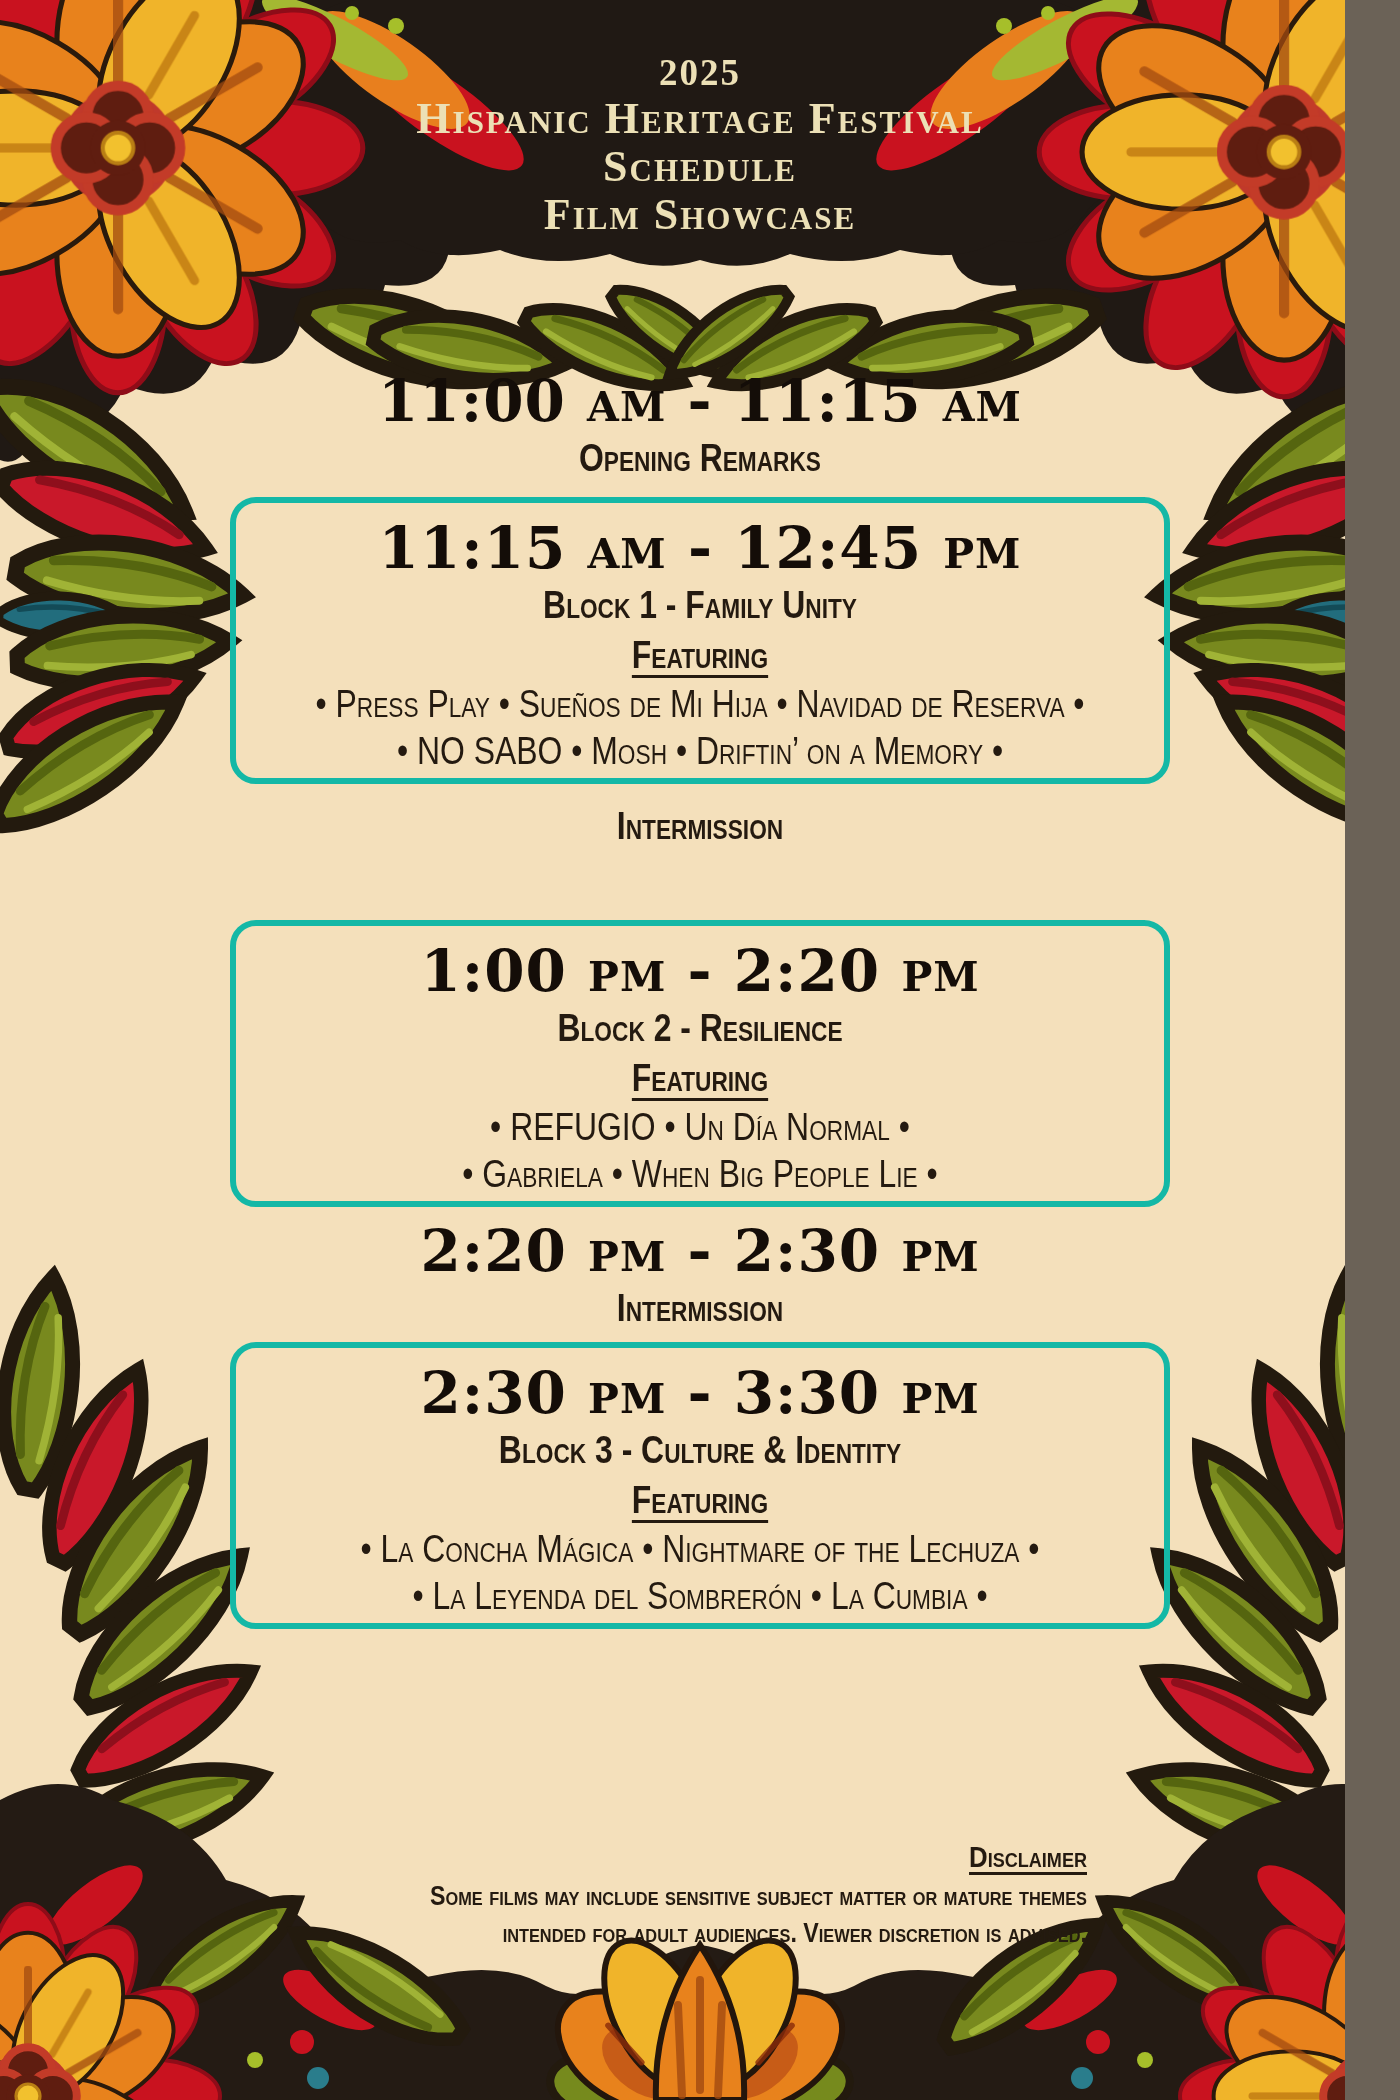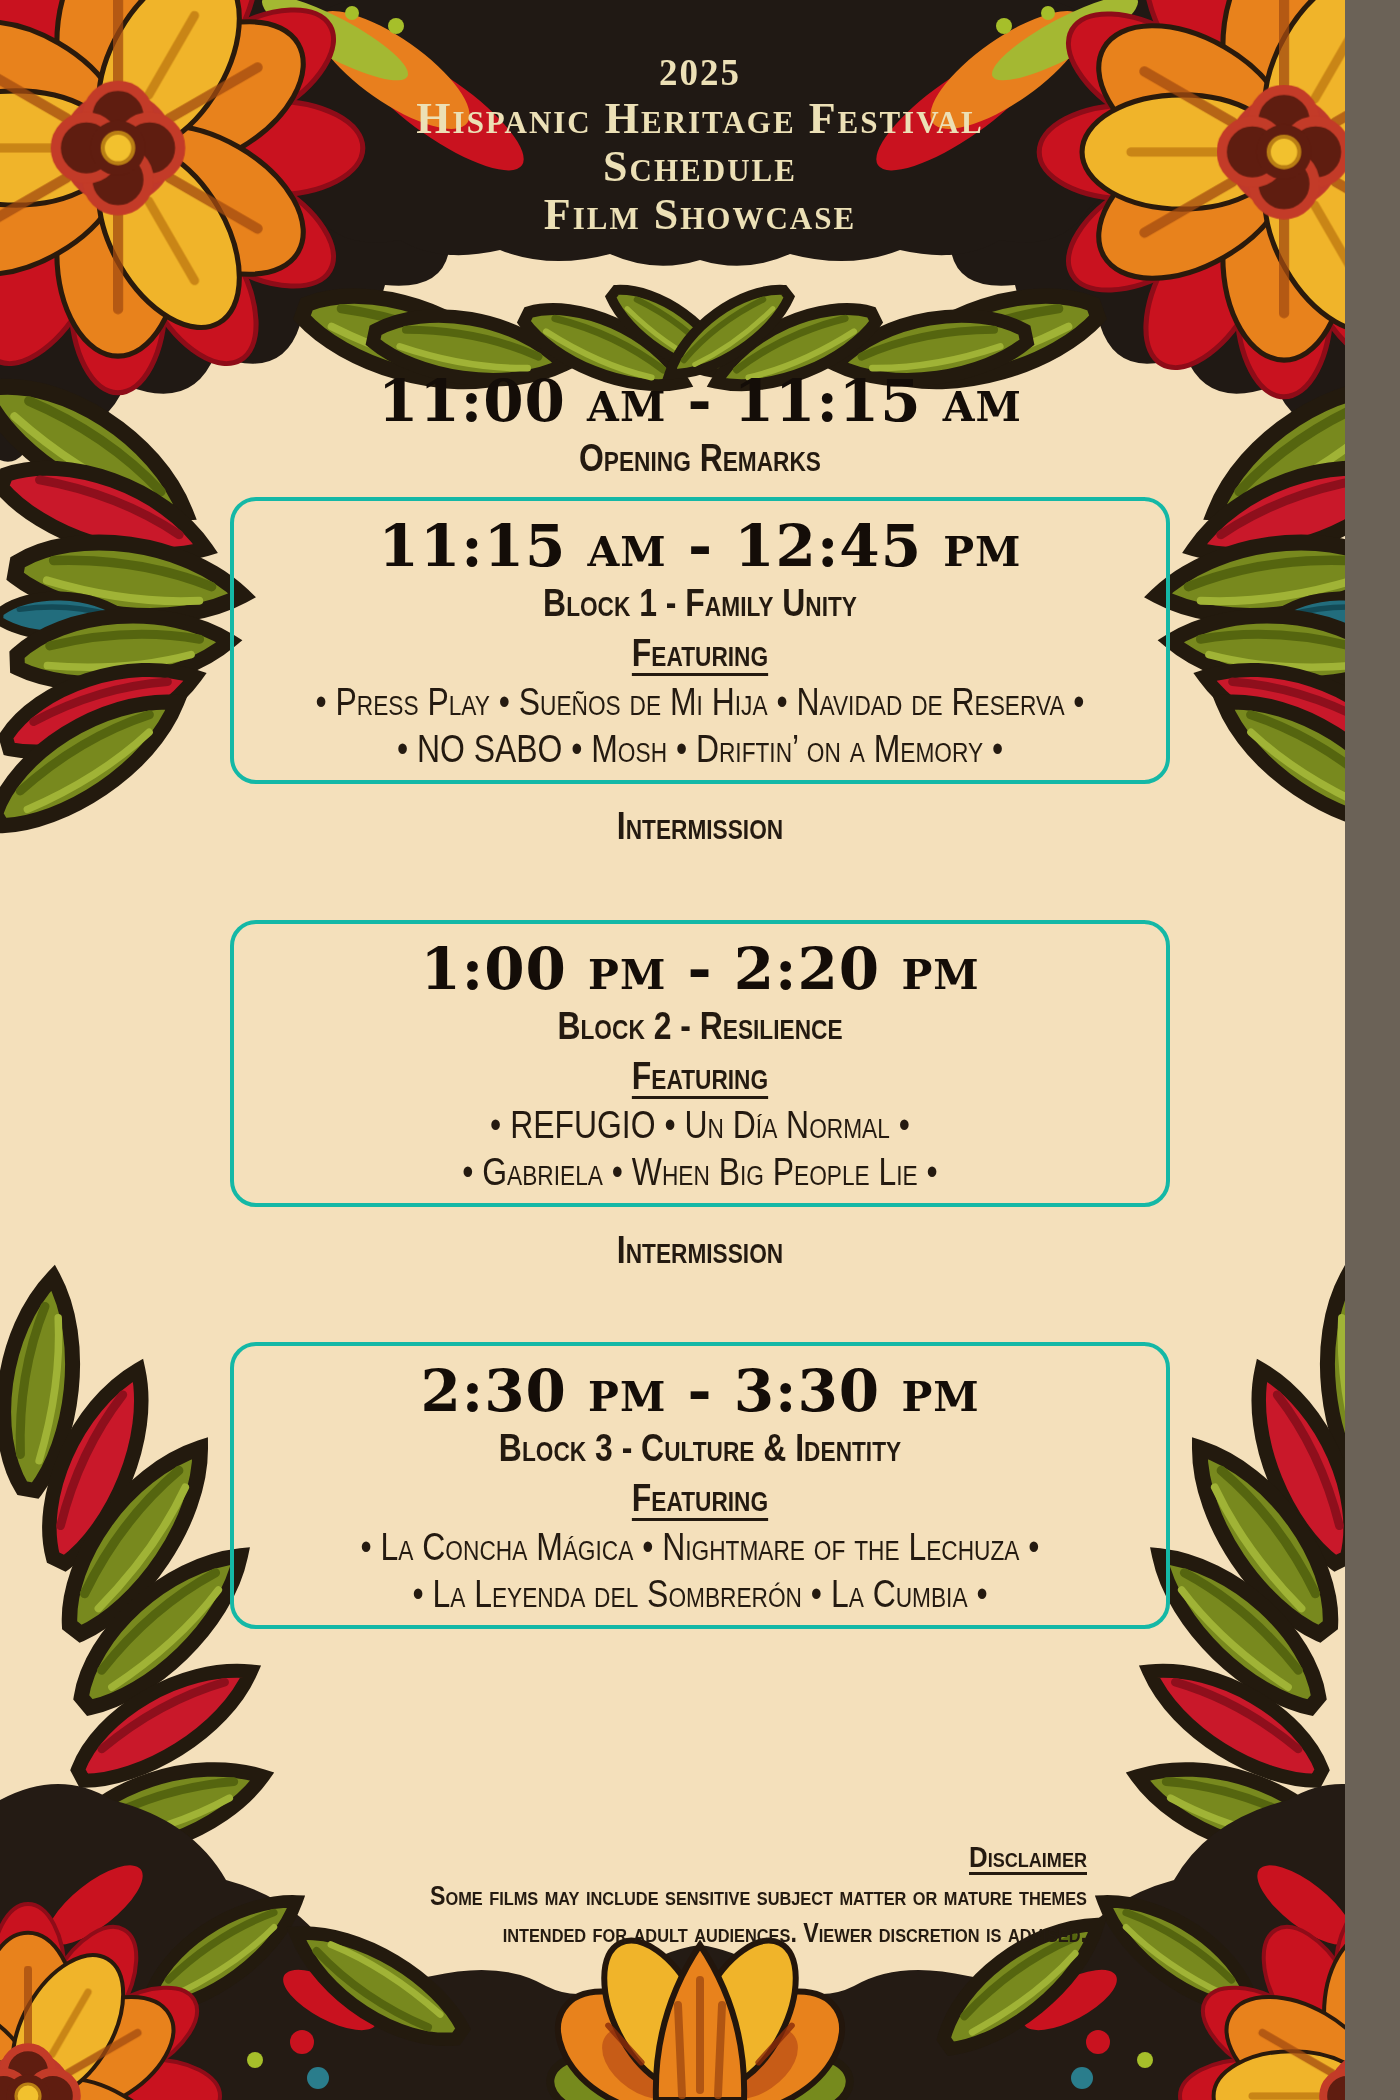--- a/index.html
+++ b/index.html
@@ -15,21 +15,21 @@
   .t-year{font-size:37px;font-weight:600;line-height:1.05;}
   .t-main{font-size:44px;font-weight:600;line-height:1.0;margin-top:4px;}
 
   
   .sched{position:absolute;left:230px;width:940px;text-align:center;color:#1b120c;}
   .time{font-family:"DejaVu Serif",serif;font-weight:800;font-variant:small-caps;
         font-size:58px;line-height:1.0;letter-spacing:1px;color:#140d08;}
   .sub{font-family:"Liberation Sans",sans-serif;font-variant:small-caps;font-weight:600;
        font-size:38px;line-height:1.12;color:#241a10;transform:scaleX(0.84);transform-origin:50% 50%;}
   .plain .sub{margin-top:7px;}
-  .box{border:4px solid #14b8a6;border-radius:26px;box-sizing:border-box;}
+  .box{border:6px solid #14b8a6;border-radius:26px;box-sizing:border-box;}
   .box .time{margin-top:16px;}
   .box .sub{margin-top:7px;}
   .featuring{text-decoration:underline;text-underline-offset:7px;text-decoration-thickness:3px;margin-top:5px;}
   .films{margin-top:9px;font-weight:500;}
   .films.second{margin-top:4px;}
 
   
   .disclaimer{position:absolute;left:250px;top:1840px;width:900px;text-align:right;color:#241a10;}
   .disc-label{font-family:"Liberation Sans",sans-serif;font-variant:small-caps;font-weight:700;
               font-size:30px;text-decoration:underline;text-underline-offset:5px;text-decoration-thickness:2.5px;
@@ -297,20 +297,21 @@
 
     <div class="sched box" style="top:920px;height:287px">
       <div class="time">1:00 pm - 2:20 pm</div>
       <div class="sub">Block 2 - Resilience</div>
       <div class="sub featuring">Featuring</div>
       <div class="sub films">• REFUGIO • Un Día Normal •</div>
       <div class="sub films second">• Gabriela • When Big People Lie •</div>
     </div>
 
     <div class="sched plain" style="top:1222px">
+      <div class="time">2:20 pm - 2:30 pm</div>
       <div class="sub">Intermission</div>
     </div>
 
     <div class="sched box" style="top:1342px;height:287px">
       <div class="time">2:30 pm - 3:30 pm</div>
       <div class="sub">Block 3 - Culture &amp; Identity</div>
       <div class="sub featuring">Featuring</div>
       <div class="sub films">• La Concha Mágica • Nightmare of the Lechuza •</div>
       <div class="sub films second">• La Leyenda del Sombrerón • La Cumbia •</div>
     </div>

